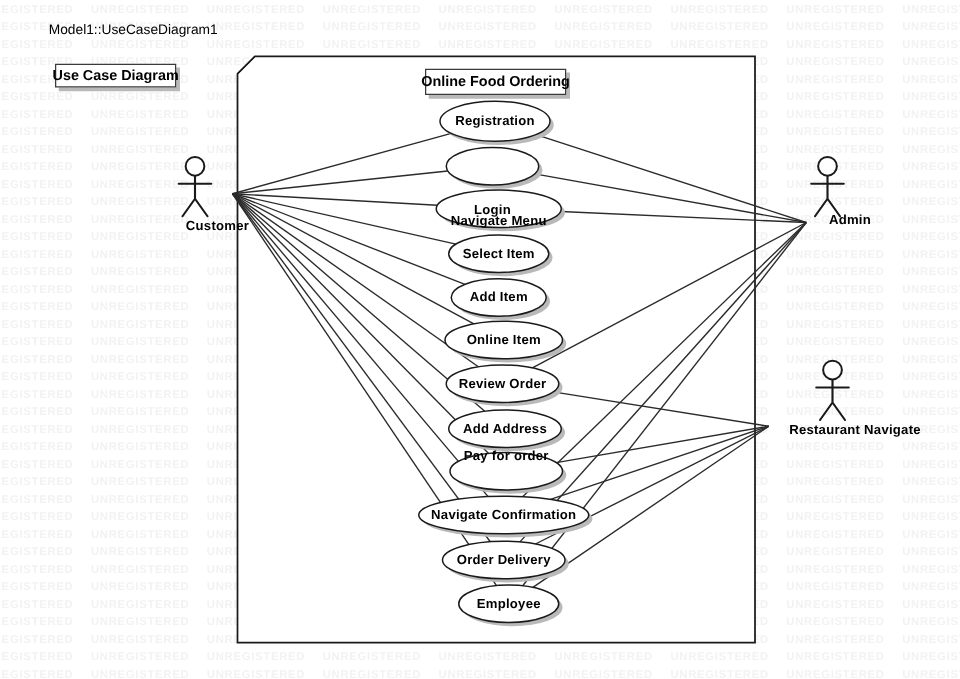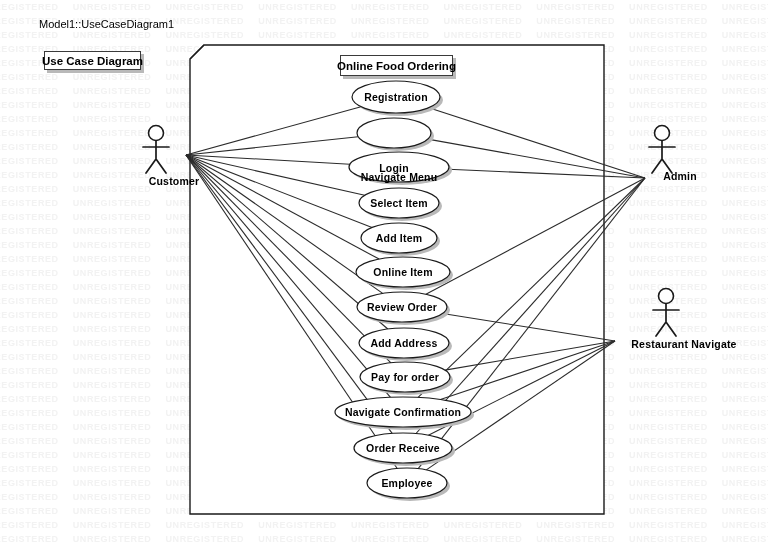--- a/index.html
+++ b/index.html
@@ -239,22 +239,22 @@
 
   <div id="text-layer">
       <div class="uc-text" style="left: 396px; top: 97px;">Registration</div>
       <div class="uc-text" style="left: 394px; top: 133px; margin-top: 35px;">Login</div>
       <div class="uc-text" style="left: 399px; top: 177px;">Navigate Menu</div>
       <div class="uc-text" style="left: 399px; top: 203px;">Select Item</div>
       <div class="uc-text" style="left: 399px; top: 238px;">Add Item</div>
       <div class="uc-text" style="left: 403px; top: 272px;">Online Item</div>
       <div class="uc-text" style="left: 402px; top: 307px;">Review Order</div>
       <div class="uc-text" style="left: 404px; top: 343px;">Add Address</div>
-      <div class="uc-text" style="left: 405px; top: 377px;">Pay for order</div>
+      <div class="uc-text" style="left: 405px; top: 365px;">Pay for order</div>
       <div class="uc-text" style="left: 403px; top: 412px;">Navigate Confirmation</div>
-      <div class="uc-text" style="left: 403px; top: 448px;">Order Receive</div>
+      <div class="uc-text" style="left: 403px; top: 448px;">Order Delivery</div>
       <div class="uc-text" style="left: 407px; top: 483px;">Employee</div>
       <div class="actor-text" style="left: 156px; top: 175px;">Customer</div>
       <div class="actor-text" style="left: 662px; top: 170px;">Admin</div>
       <div class="actor-text" style="left: 666px; top: 338px;">Restaurant Navigate</div>
     </div>
 
 </div>
 
 </body></html>

